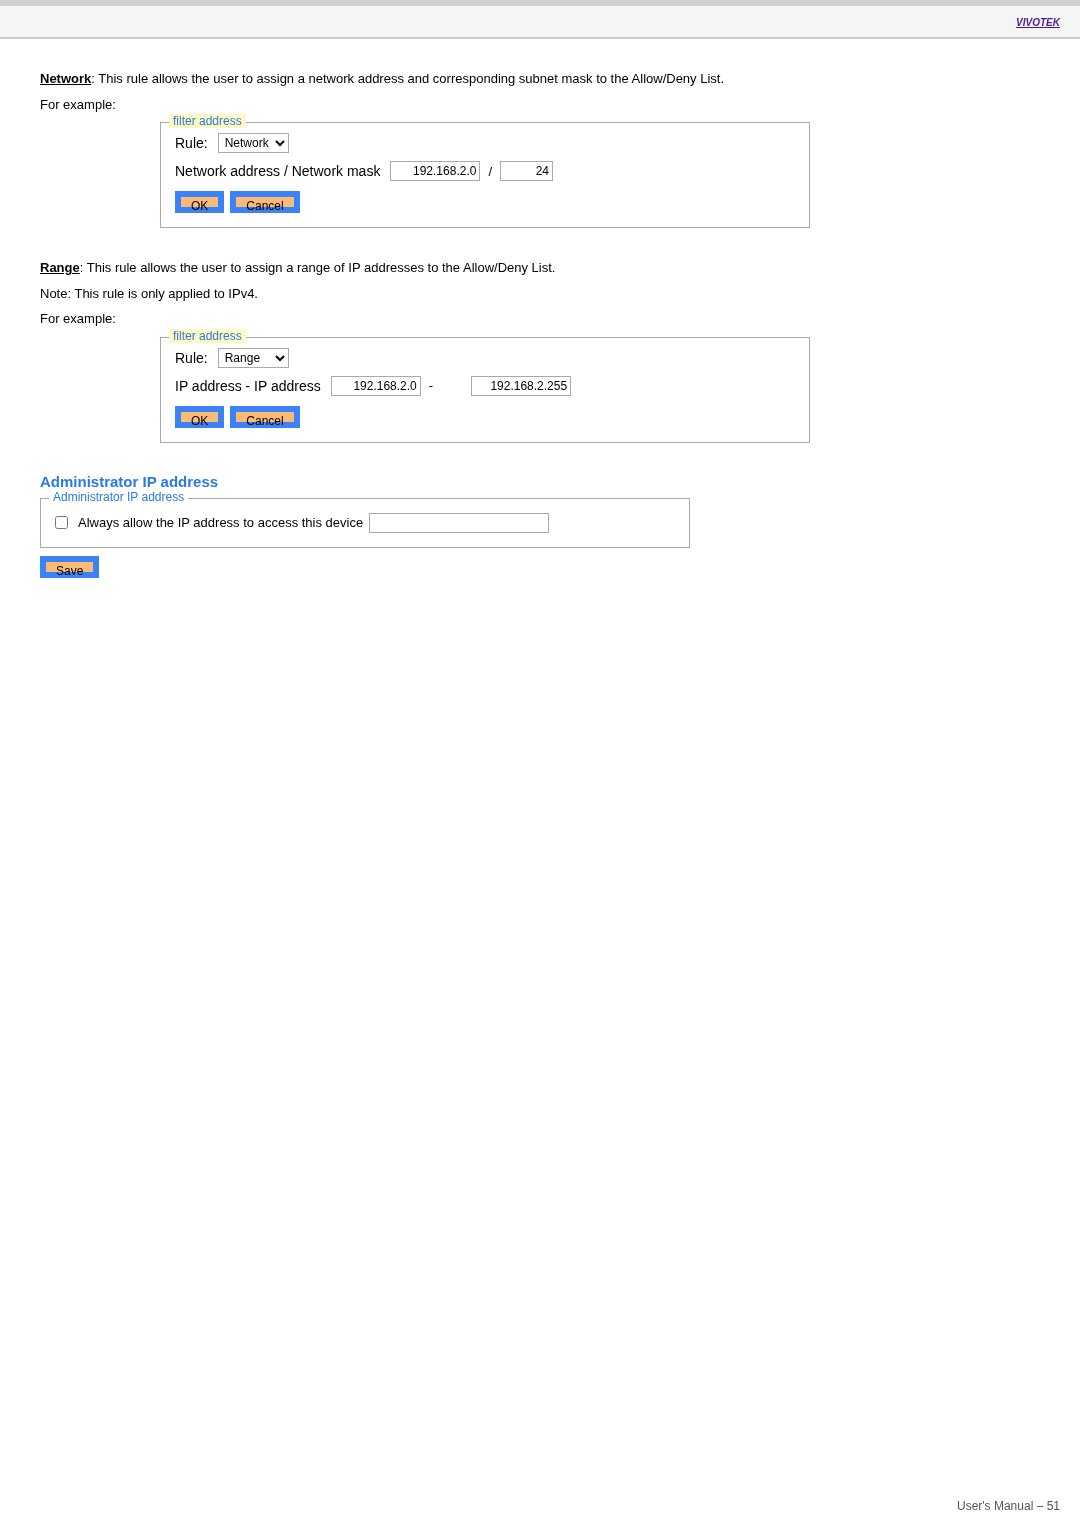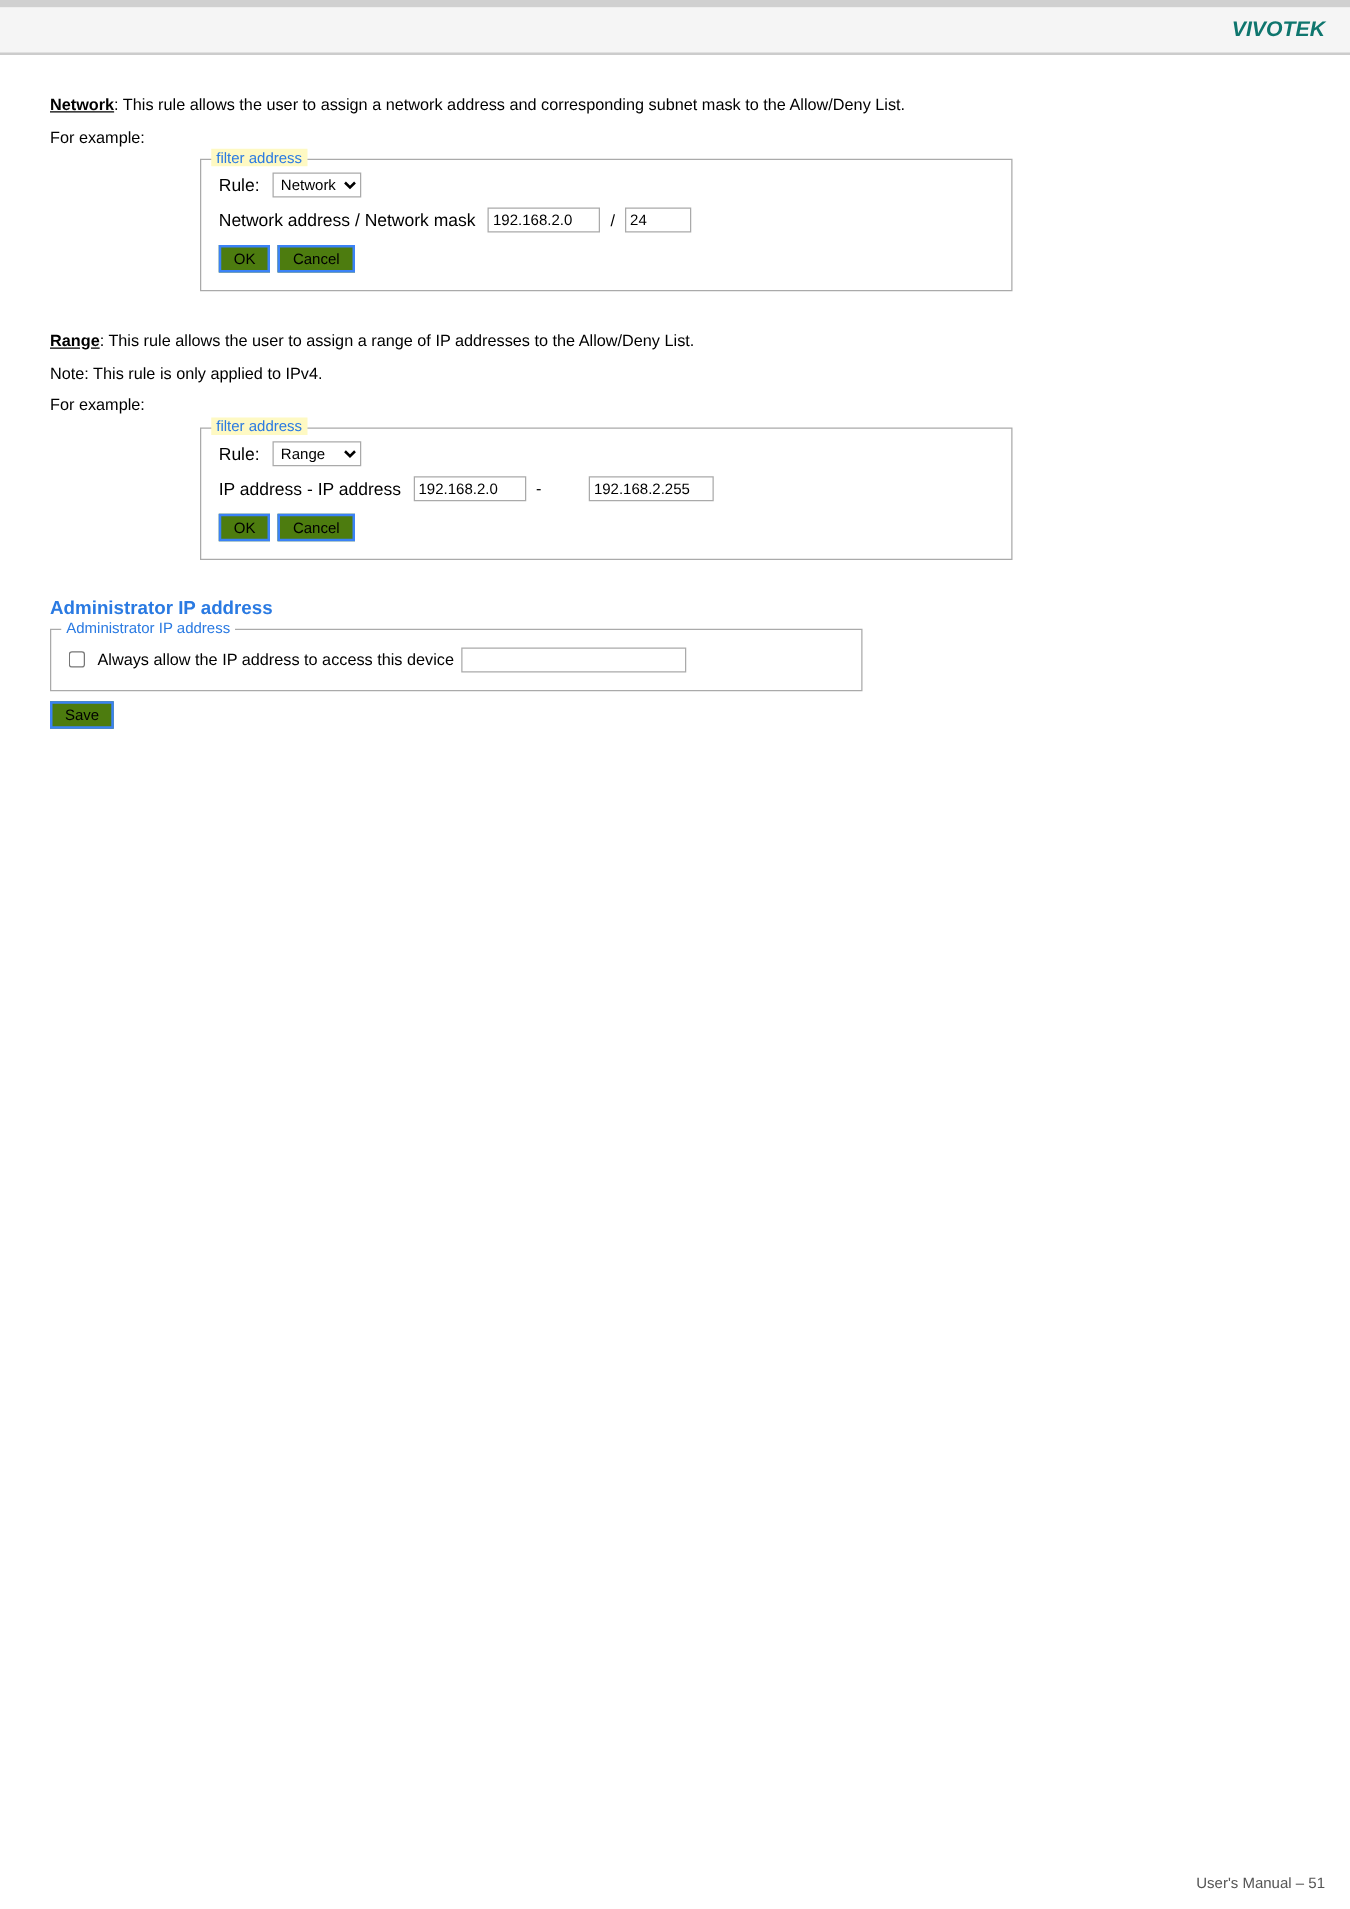--- a/index.html
+++ b/index.html
@@ -16,22 +16,23 @@
     
     .header {
       border-bottom: 2px solid #ccc;
       padding: 8px 20px;
       text-align: right;
       background: #f5f5f5;
     }
     .header-brand {
       font-style: italic;
       font-weight: bold;
-      font-size: 17px;
-      color: #0f766e;
+      font-size: 10px;
+      color: #4c1d95;
+      text-decoration: underline;
     }
 
     
     .content {
       padding: 30px 40px;
     }
 
     
     .para {
       margin-bottom: 6px;
@@ -78,37 +79,38 @@
       font-size: 12px;
       padding: 1px 2px;
       height: 20px;
     }
 
     input[type="text"] {
       border: 1px solid #aaa;
       font-size: 12px;
       padding: 1px 3px;
       height: 20px;
+      text-align: right;
     }
 
     .slash-separator {
       font-size: 13px;
       margin: 0 2px;
     }
 
     
     .button-row {
       display: flex;
       gap: 6px;
       margin-top: 10px;
     }
 
     .btn {
-      border: 2px solid #3b82f6;
-      background: #4d7c0f;
+      border: 6px solid #3b82f6;
+      background: #fdba74;
       padding: 2px 10px;
       font-size: 12px;
       cursor: pointer;
       height: 22px;
     }
 
     
     .info-blue {
       color: #2a7ae2;
       text-align: center;

